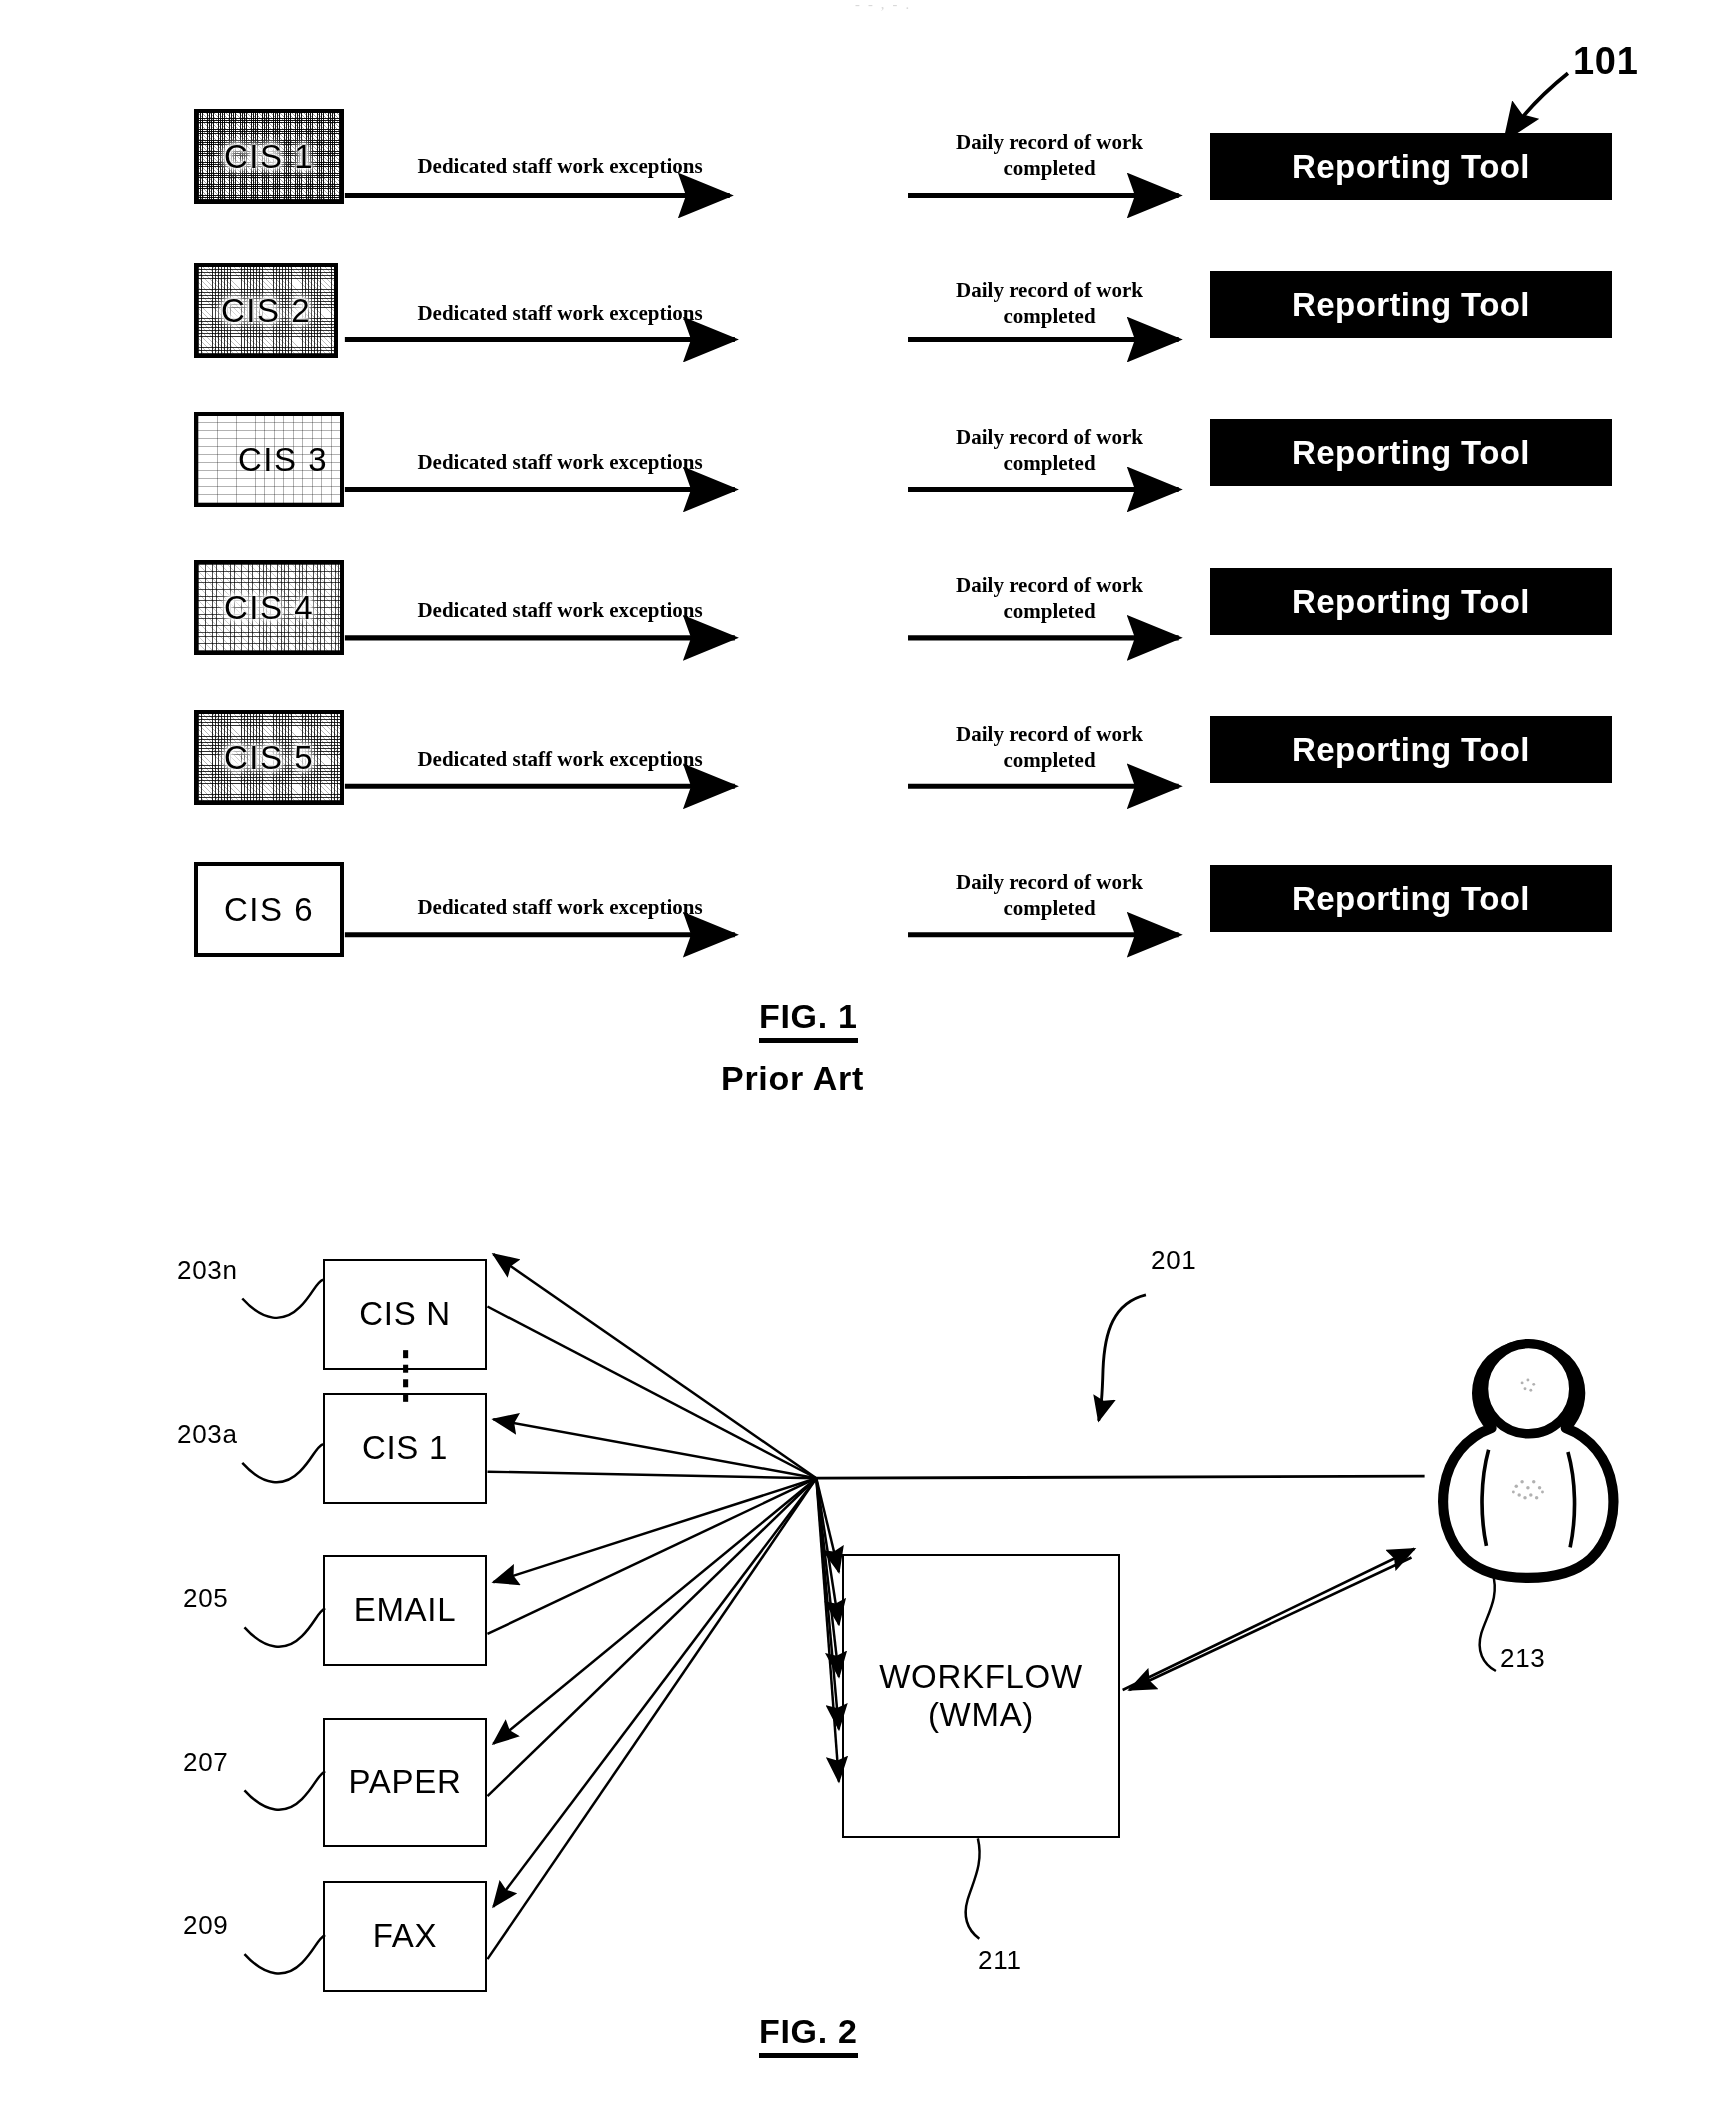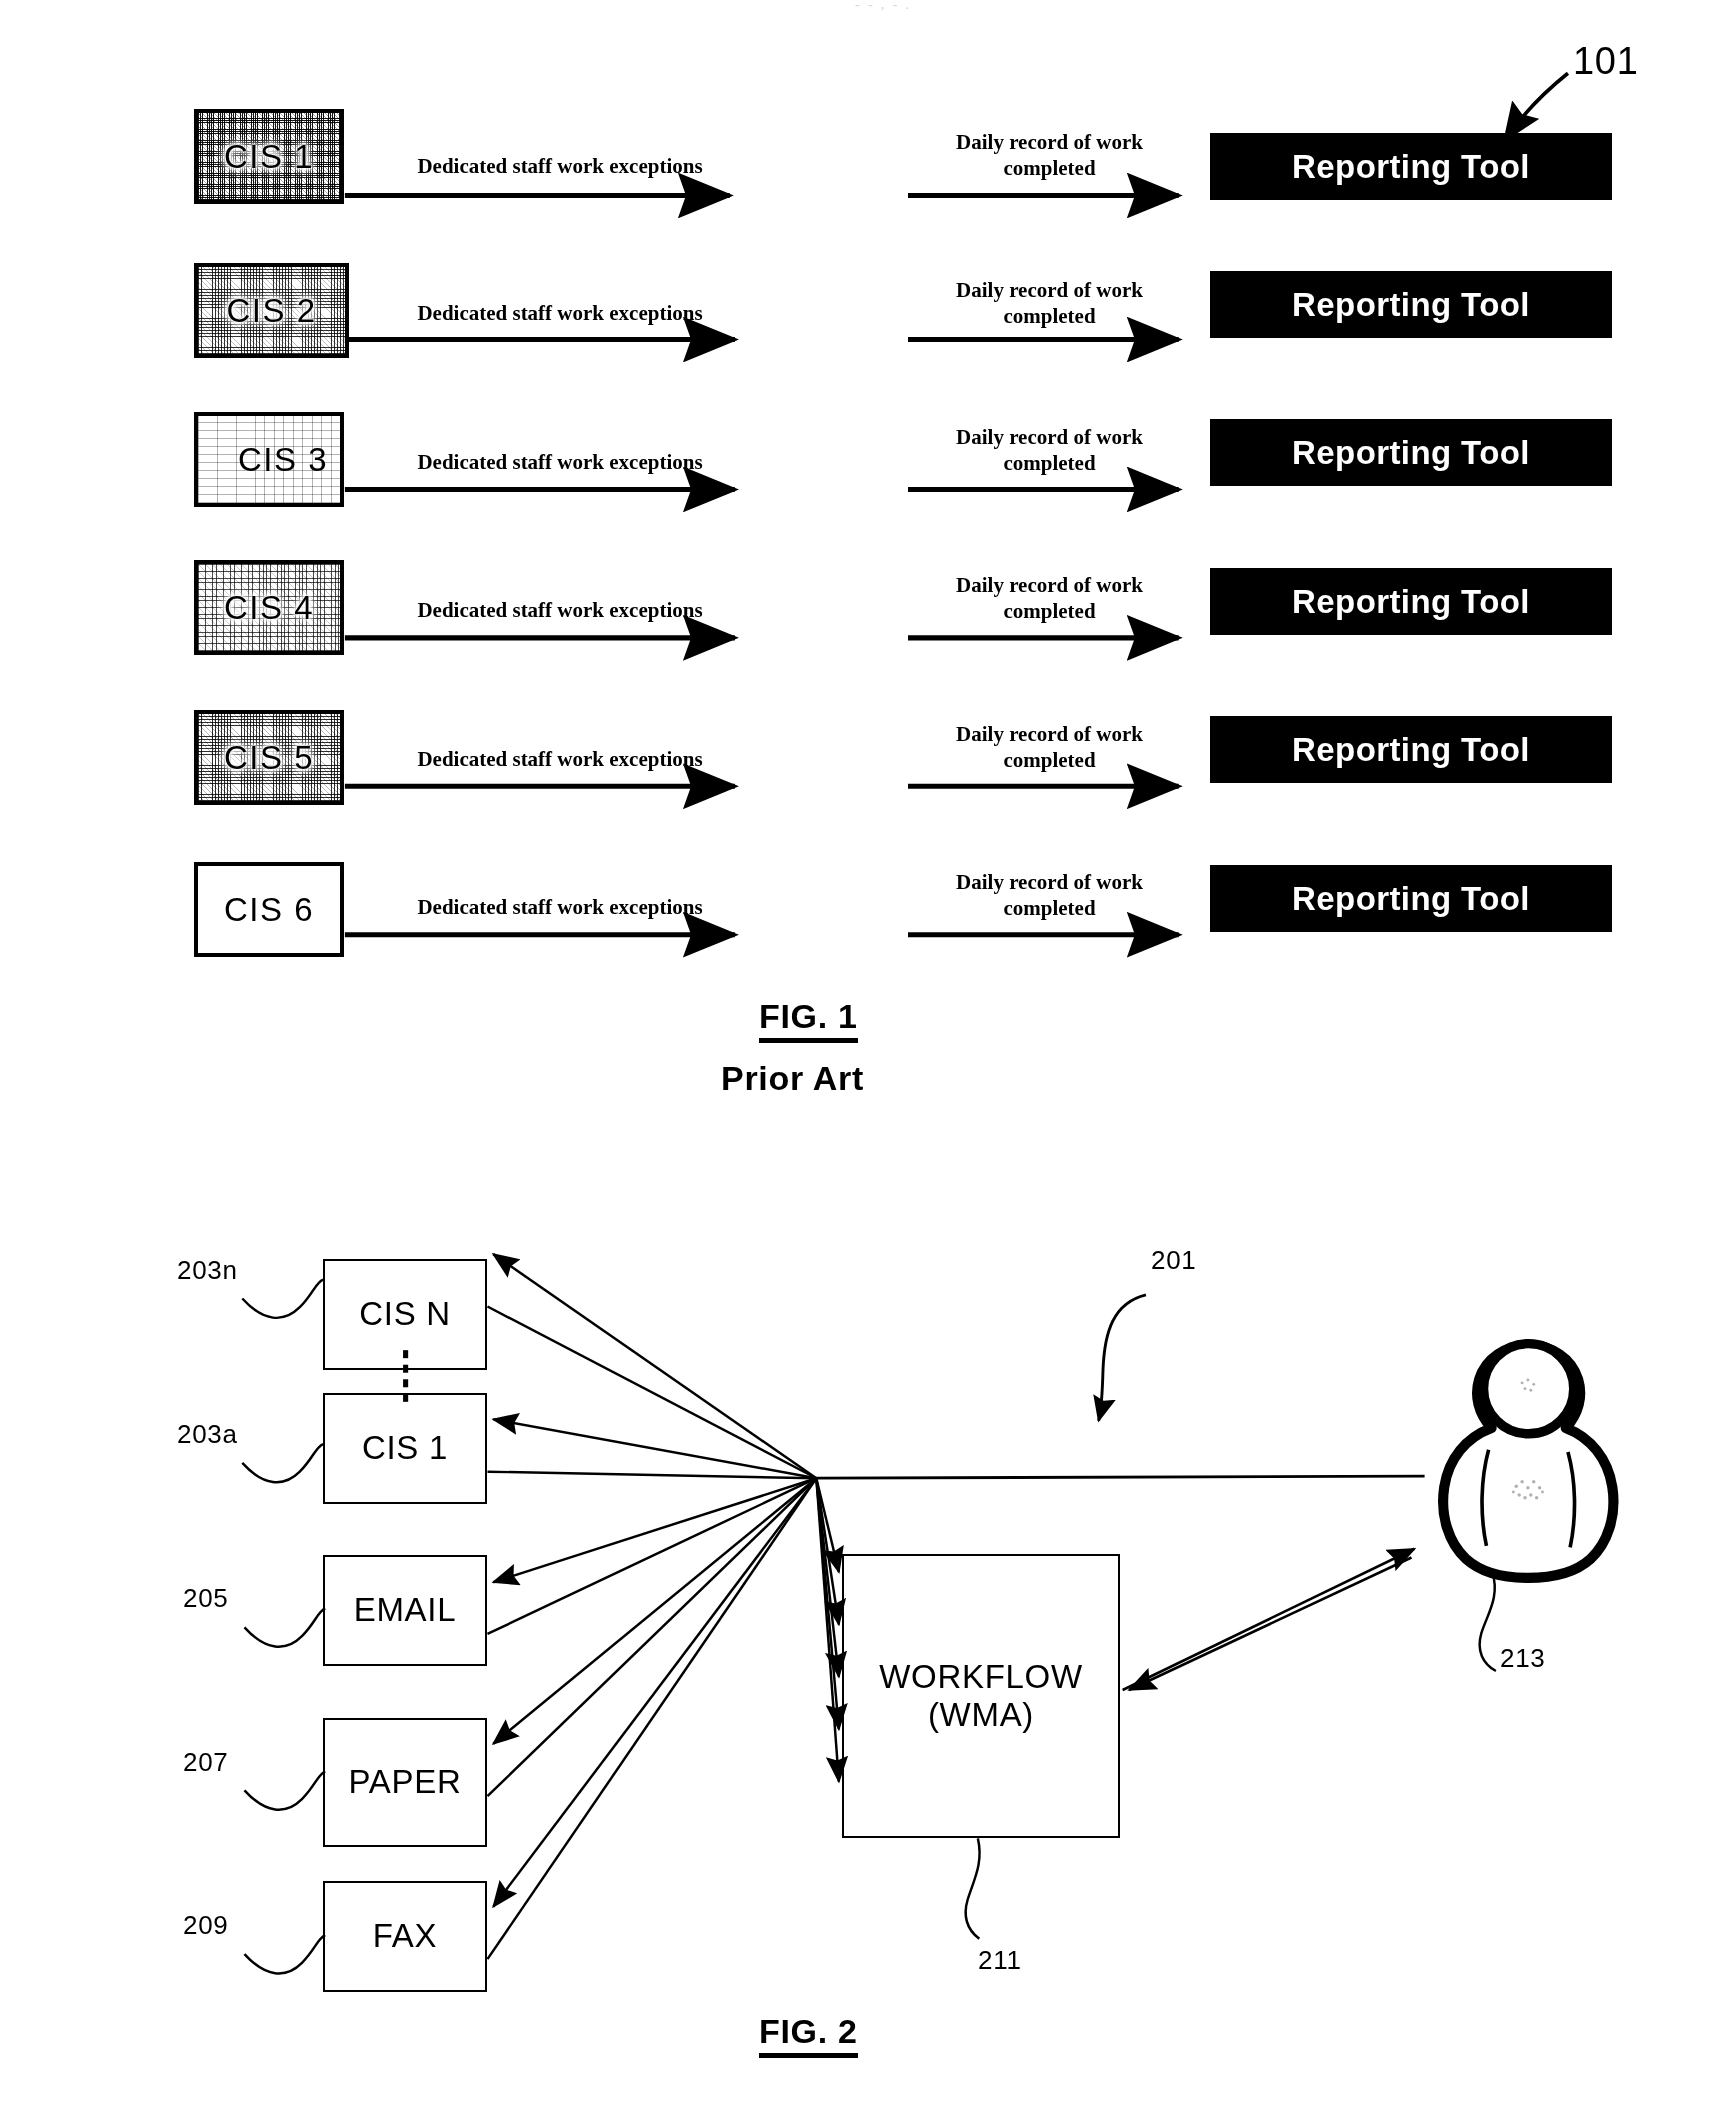--- a/index.html
+++ b/index.html
@@ -109,21 +109,21 @@
 
 <div id="sheet">
 
   <div class="pgmark" style="left:855px;top:-4.4px;">- - , - .</div>
 
   <div>
 
     <div class="cisbox sh-d1" style="left:194px;top:109px;width:150px;height:95px;">
       <span class="lbl">CIS 1</span>
     </div>
-    <div class="cisbox sh-d2" style="left:194px;top:263px;width:155px;height:95px;">
+    <div class="cisbox sh-d2" style="left:194px;top:263px;width:144px;height:95px;">
       <span class="lbl">CIS 2</span>
     </div>
     <div class="cisbox sh-d3" style="left:194px;top:412px;width:150px;height:95px;">
       <span class="lbl">CIS 3</span>
     </div>
     <div class="cisbox sh-d4" style="left:194px;top:560px;width:150px;height:95px;">
       <span class="lbl">CIS 4</span>
     </div>
     <div class="cisbox sh-d5" style="left:194px;top:710px;width:150px;height:95px;">
       <span class="lbl">CIS 5</span>
@@ -176,21 +176,21 @@
     <div class="rtbox" style="left:1210px;top:568px;width:402px;height:67px;">
       <span>Reporting Tool</span>
     </div>
     <div class="rtbox" style="left:1210px;top:716px;width:402px;height:67px;">
       <span>Reporting Tool</span>
     </div>
     <div class="rtbox" style="left:1210px;top:865px;width:402px;height:67px;">
       <span>Reporting Tool</span>
     </div>
 
-    <div class="refnum" style="left:1573px;top:40px;font-size:38px;">101</div>
+    <div class="refnum" style="left:1573px;top:40px;font-size:38px;font-weight:bold;">101</div>
 
     <div class="figcap ul" style="left:759px;top:997px;">FIG. 1</div>
     <div class="figcap" style="left:721px;top:1059px;">Prior Art</div>
   </div>
 
   <div>
 
     <div class="f2box" style="left:323px;top:1229px;width:164px;height:111px;margin-top:30px;">
       <span>CIS N</span>
     </div>

